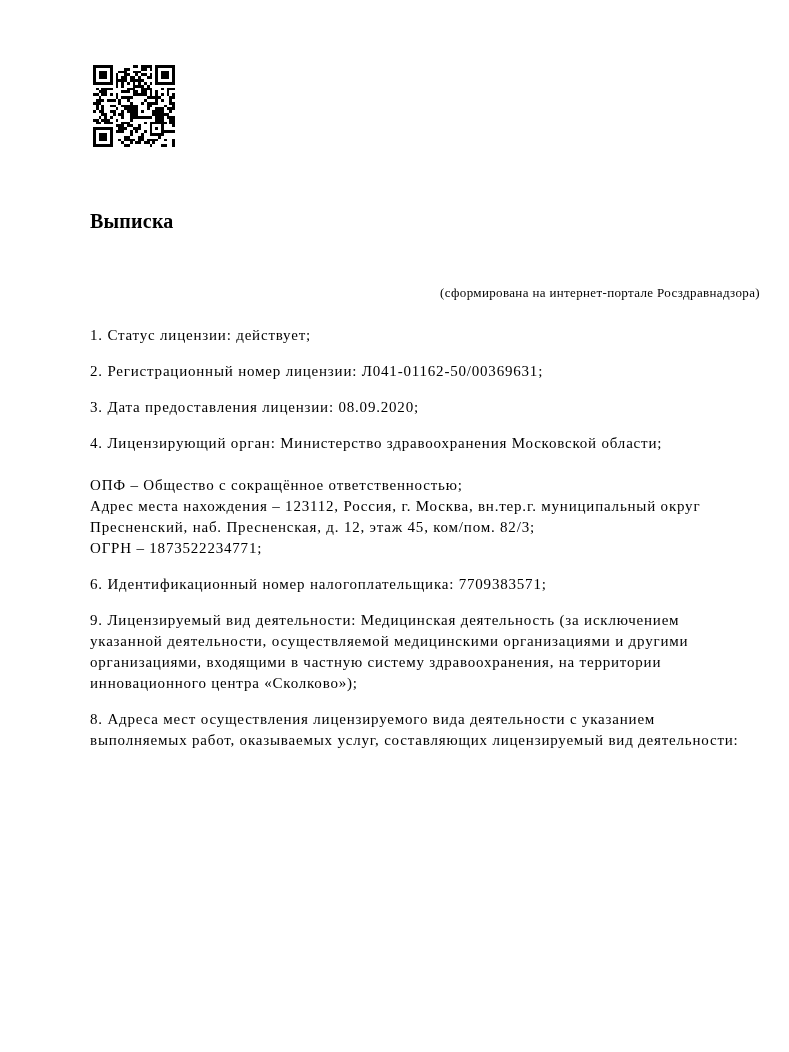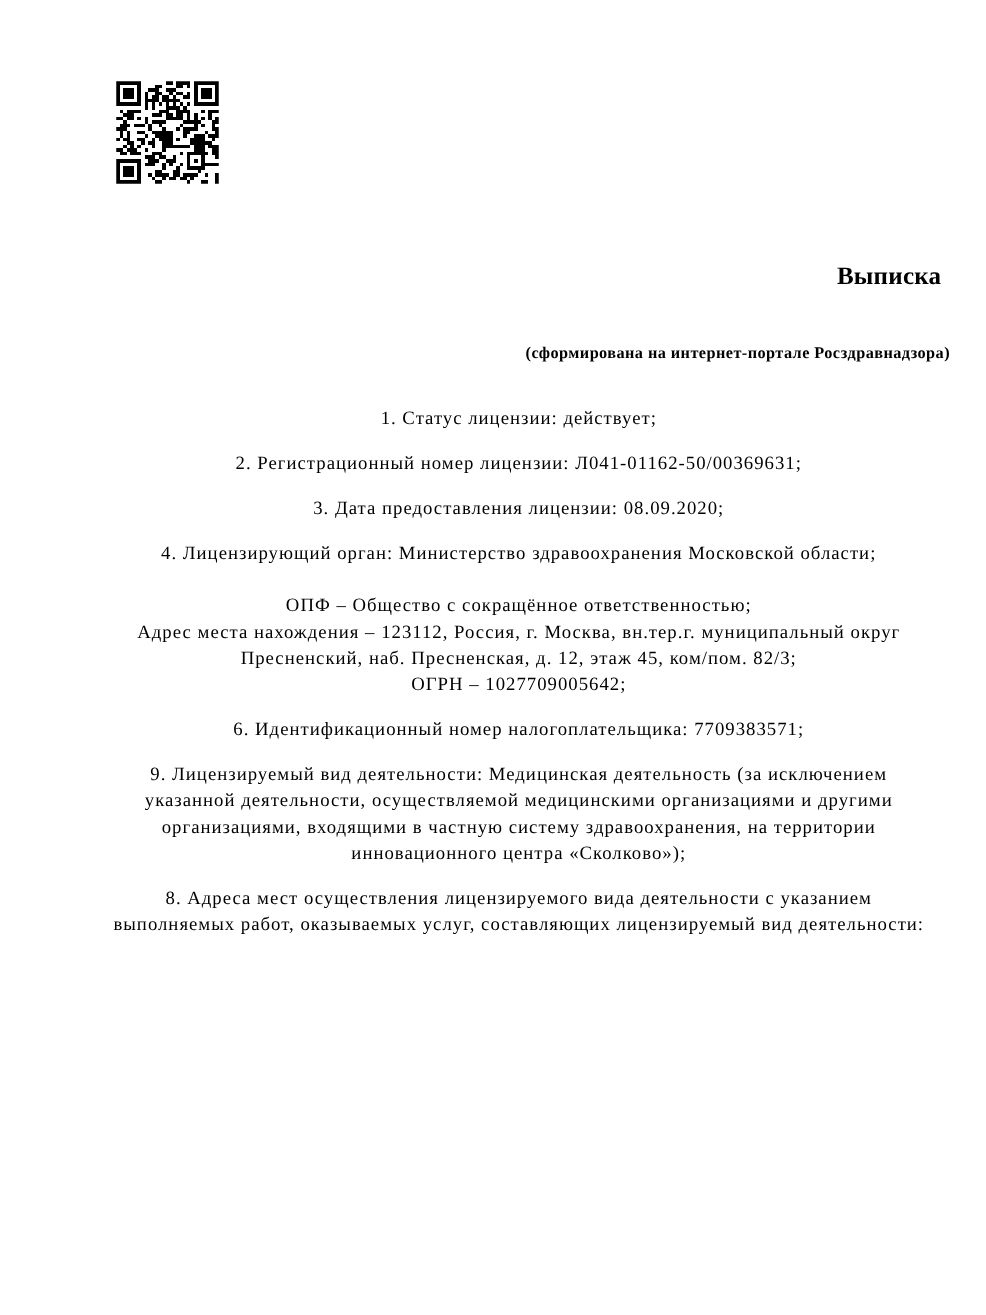--- a/index.html
+++ b/index.html
@@ -26,43 +26,42 @@
   .qr svg {
     display: block;
     width: 100%;
     height: 100%;
   }
   .title-block {
     position: absolute;
     left: 90px;
     top: 208px;
     width: 663px;
-    text-align: right;
+    text-align: left;
     font-size: 20px;
     font-weight: bold;
     line-height: 27px;
     letter-spacing: 0.2px;
   }
   .subtitle {
     position: absolute;
-    top: 274px;
+    top: 285px;
     right: 29px;
     font-size: 13px;
     letter-spacing: 0.35px;
-    font-weight: bold;
   }
   .content {
     position: absolute;
     left: 90px;
     top: 325px;
     width: 650px;
     font-size: 15px;
     line-height: 21px;
     letter-spacing: 0.8px;
-    text-align: center;
+    text-align: left;
   }
   .content p {
     margin: 0 0 15px 0;
   }
   .entity-block {
     padding-top: 6px;
     margin: 0 0 15px 0;
   }
 </style>
 </head>
@@ -494,21 +493,21 @@
 
   <div class="content">
     <p>1. Статус лицензии: действует;</p>
     <p>2. Регистрационный номер лицензии: Л041-01162-50/00369631;</p>
     <p>3. Дата предоставления лицензии: 08.09.2020;</p>
     <p>4. Лицензирующий орган: Министерство здравоохранения Московской области;</p>
 
     <div class="entity-block">
       <div>ОПФ – Общество с сокращённое ответственностью;</div>
       <div>Адрес места нахождения – 123112, Россия, г. Москва, вн.тер.г. муниципальный округ Пресненский, наб. Пресненская, д. 12, этаж 45, ком/пом. 82/3;</div>
-      <div>ОГРН – 1027709005642;</div>
+      <div>ОГРН – 1873522234771;</div>
     </div>
 
     <p>6. Идентификационный номер налогоплательщика: 7709383571;</p>
     <p>9. Лицензируемый вид деятельности: Медицинская деятельность (за исключением указанной деятельности, осуществляемой медицинскими организациями и другими организациями, входящими в частную систему здравоохранения, на территории инновационного центра «Сколково»);</p>
     <p>8. Адреса мест осуществления лицензируемого вида деятельности с указанием выполняемых работ, оказываемых услуг, составляющих лицензируемый вид деятельности:</p>
   </div>
 
 </div>
 
 </body></html>

